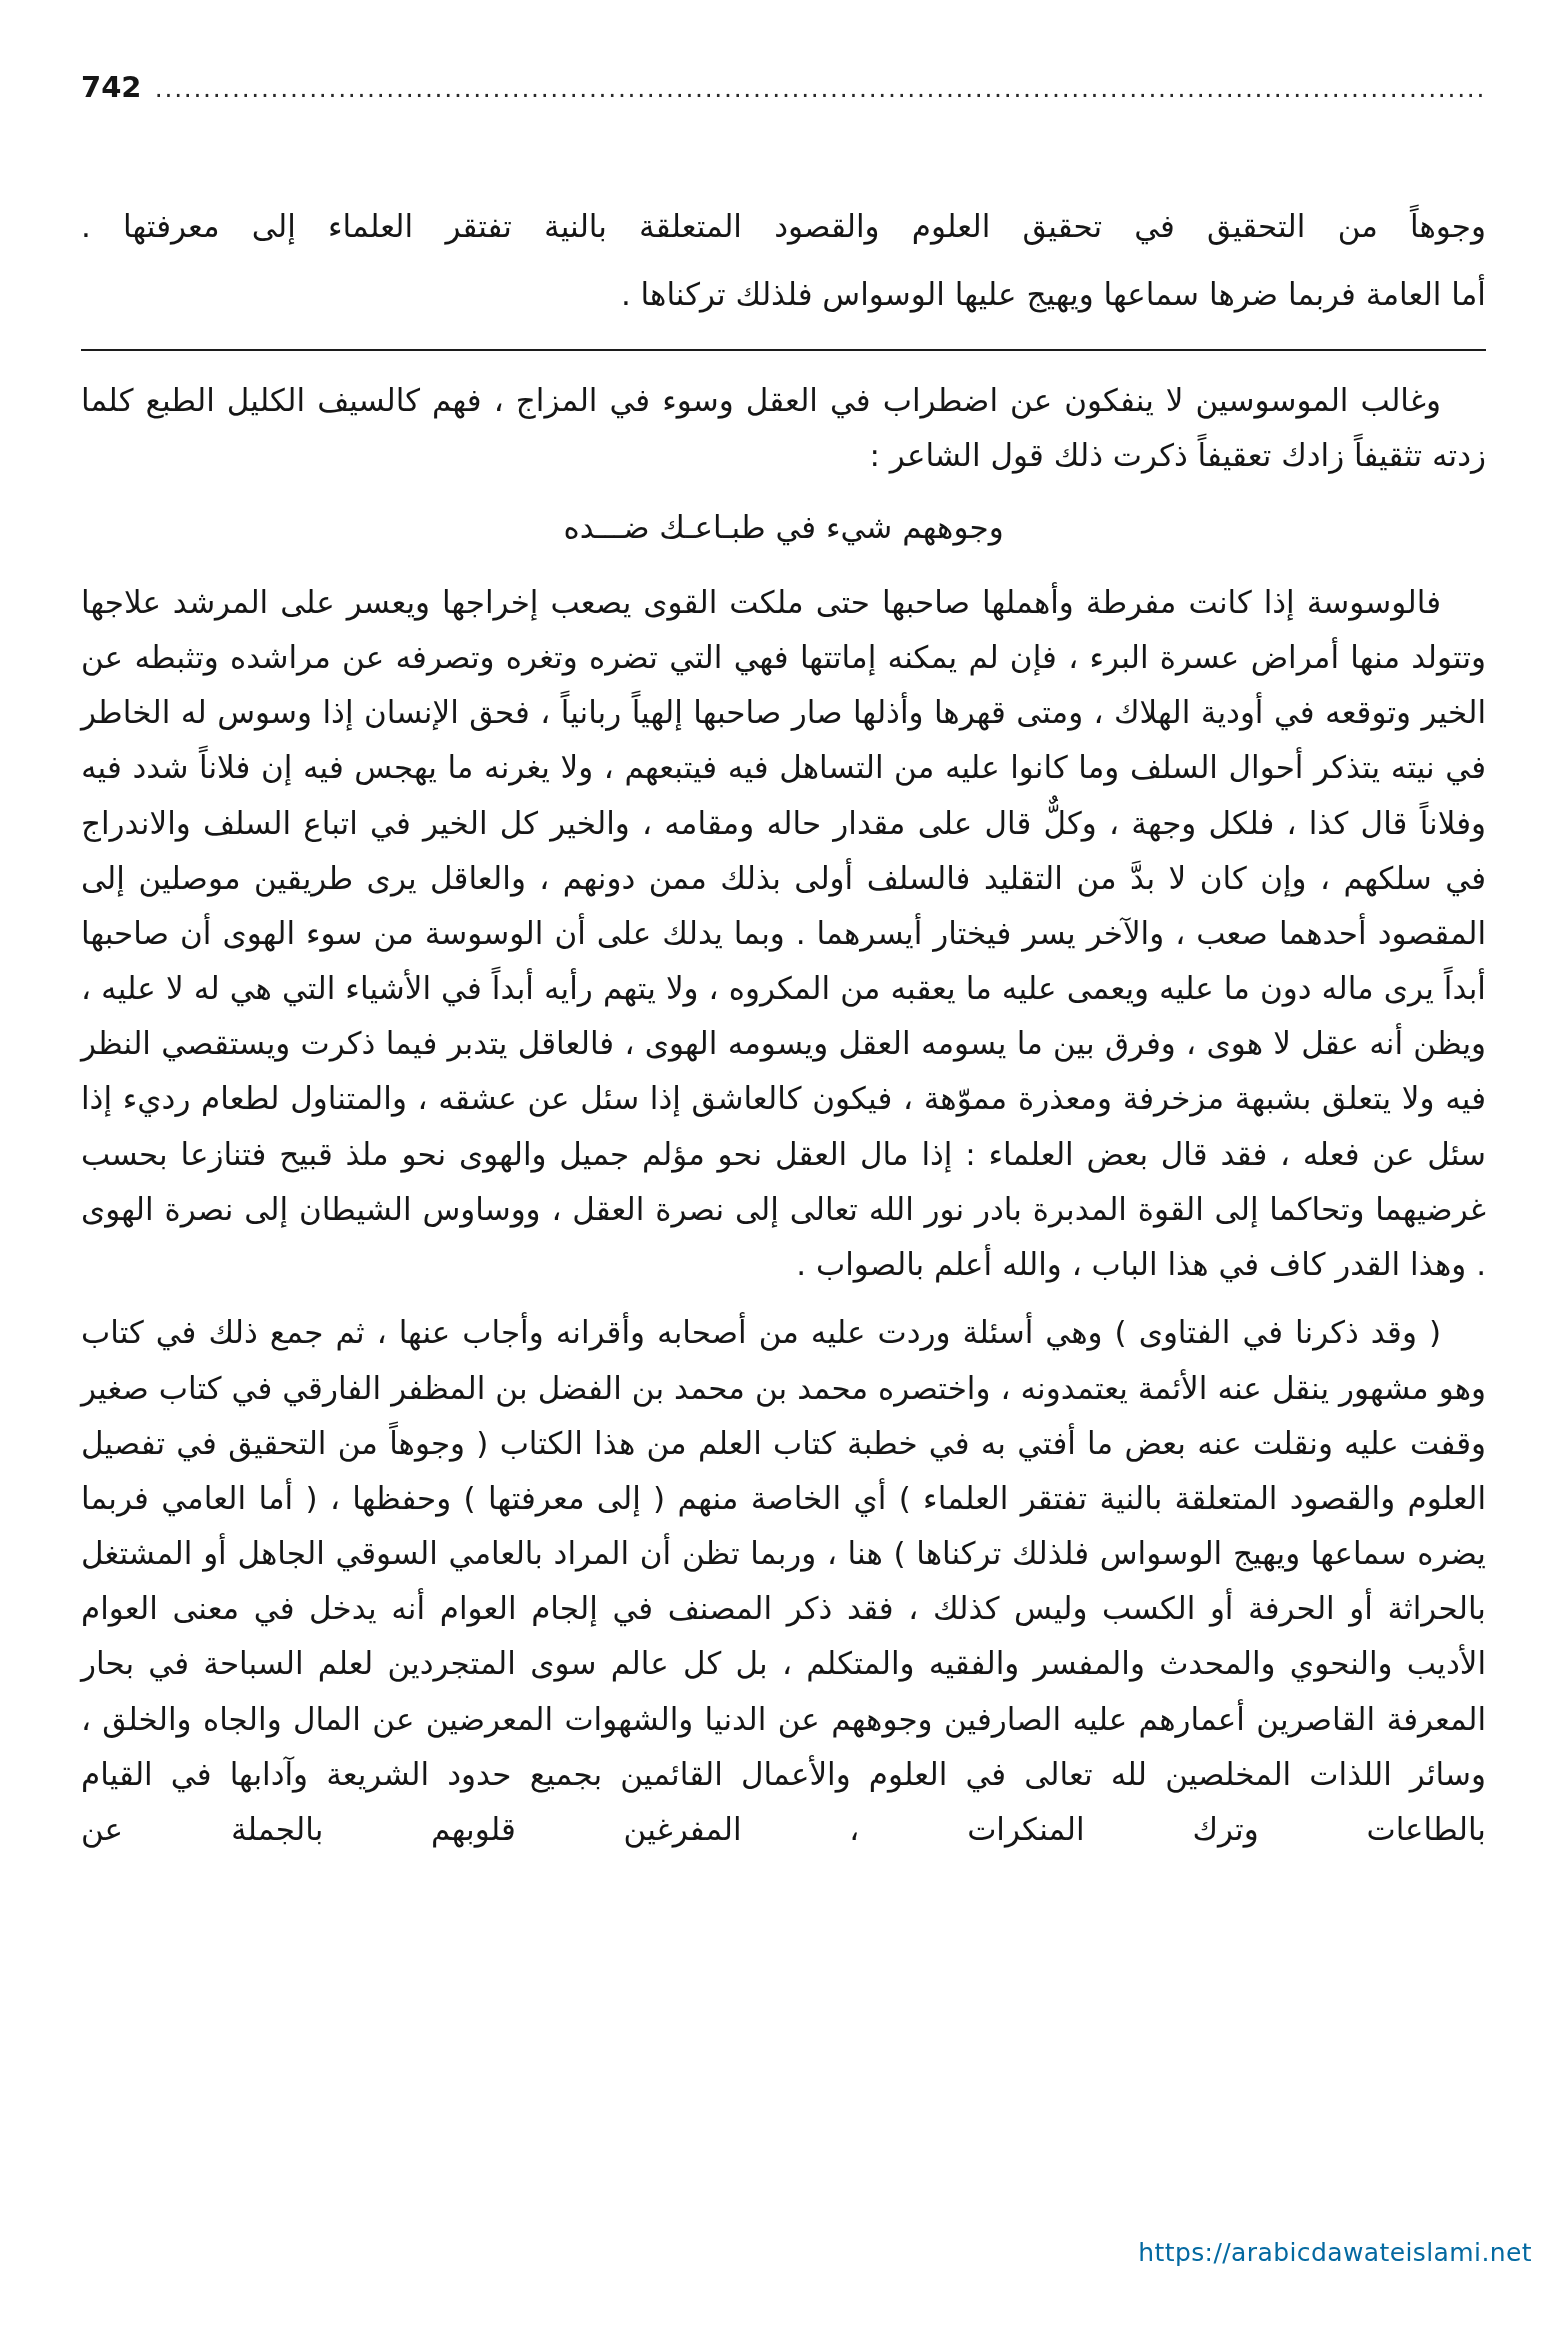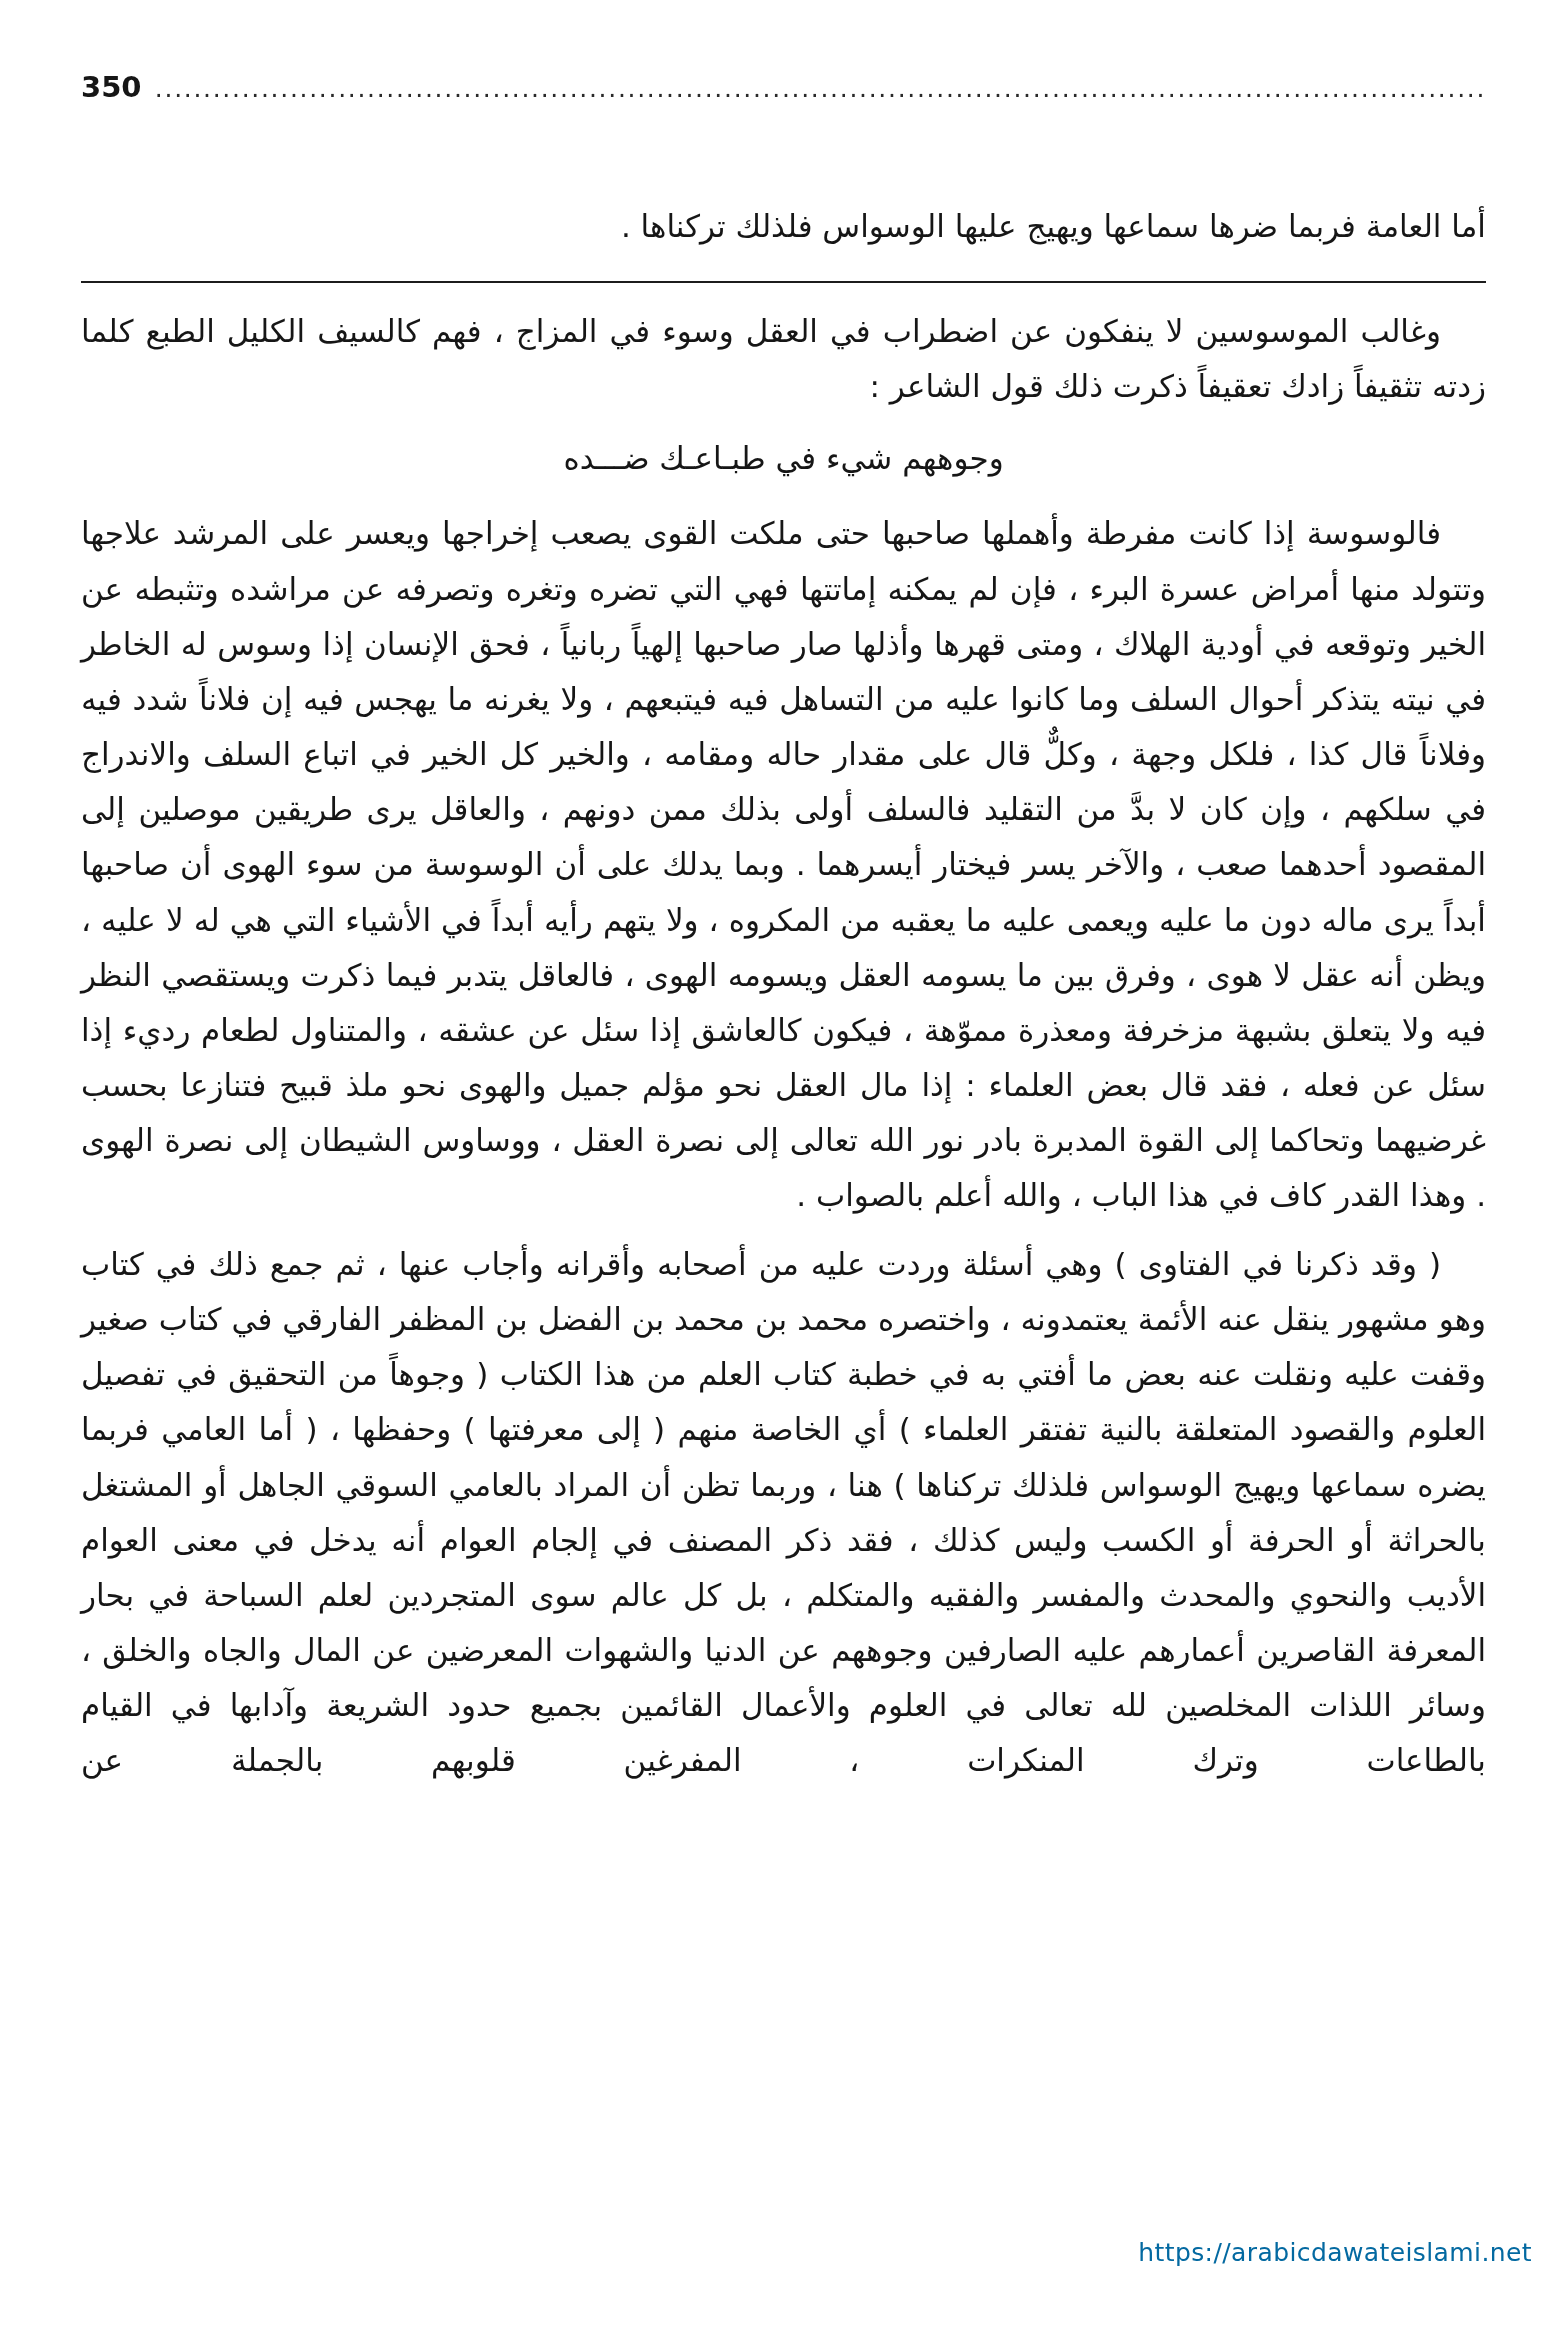--- a/index.html
+++ b/index.html
@@ -70,25 +70,26 @@
     letter-spacing: 0.4px;
   }
 </style>
 </head>
 <body>
 
 <div class="page">
 
   <header class="page-header">
     <span class="leader">........................................................................................................................................................</span>
-    <span class="page-number">350</span>
+    <span class="page-number">742</span>
   </header>
 
   <main class="text-body">
 
+    <p class="para no-indent stretch-last">وجوهاً من التحقيق في تحقيق العلوم والقصود المتعلقة بالنية تفتقر العلماء إلى معرفتها .</p>
     <p class="para no-indent">أما العامة فربما ضرها سماعها ويهيج عليها الوسواس فلذلك تركناها .</p>
 
     <hr class="separator">
 
     <p class="para">وغالب الموسوسين لا ينفكون عن اضطراب في العقل وسوء في المزاج ، فهم كالسيف الكليل الطبع كلما زدته تثقيفاً زادك تعقيفاً ذكرت ذلك قول الشاعر :</p>
 
     <div class="poetry">
       <span class="hemistich">وجوههم شيء في طبـاعـك ضـــده</span>
     </div>
 

